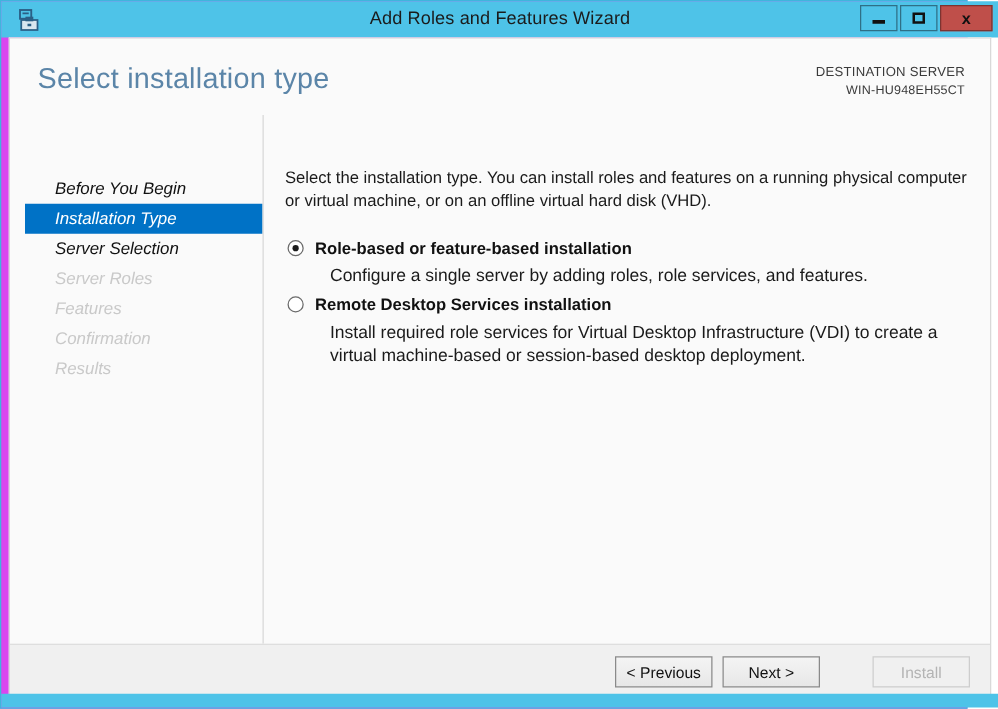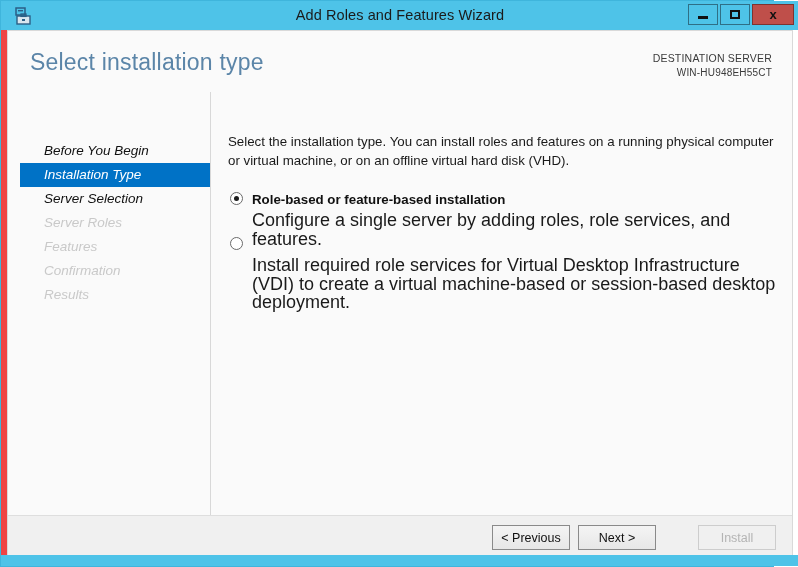--- a/index.html
+++ b/index.html
@@ -14,21 +14,21 @@
     font-family: "Liberation Sans", sans-serif;
     -webkit-font-smoothing: antialiased;
   }
 
   
   .window {
     position: absolute;
     left: 0; top: 0;
     width: 774px;
     height: 567px;
-    background: #ef4444;
+    background: #d946ef;
     box-sizing: border-box;
     border: 1px solid #3FB5DC;
   }
 
   
   .titlebar {
     position: absolute;
     left: 0; top: 0;
     width: 798px;
     height: 29px;
@@ -231,22 +231,22 @@
   }
   .opt-label {
     font-size: 13.3px;
     font-weight: bold;
     color: #111111;
     line-height: 17px;
     cursor: default;
   }
   .opt-desc {
     margin-top: 3px;
-    margin-left: 24px;
-    font-size: 18px;
+    margin-left: 36px;
+    font-size: 14px;
     color: #1a1a1a;
     line-height: 18.5px;
   }
 
   
   .footer {
     position: absolute;
     left: 0; top: 484px;
     width: 784px;
     height: 43px;
@@ -352,20 +352,21 @@
           <div class="radio-row">
             <span class="radio checked"></span>
             <span class="opt-label">Role-based or feature-based installation</span>
           </div>
           <div class="opt-desc">Configure a single server by adding roles, role services, and features.</div>
         </div>
 
         <div class="option opt2">
           <div class="radio-row">
             <span class="radio"></span>
+            <span class="opt-label">Remote Desktop Services installation</span>
           </div>
           <div class="opt-desc">Install required role services for Virtual Desktop Infrastructure (VDI) to create a virtual machine-based or session-based desktop deployment.</div>
         </div>
       </div>
     </div>
 
     <div class="footer">
       <div class="btn-row">
         <div class="btn">&lt; Previous</div>
         <div class="btn">Next &gt;</div>

